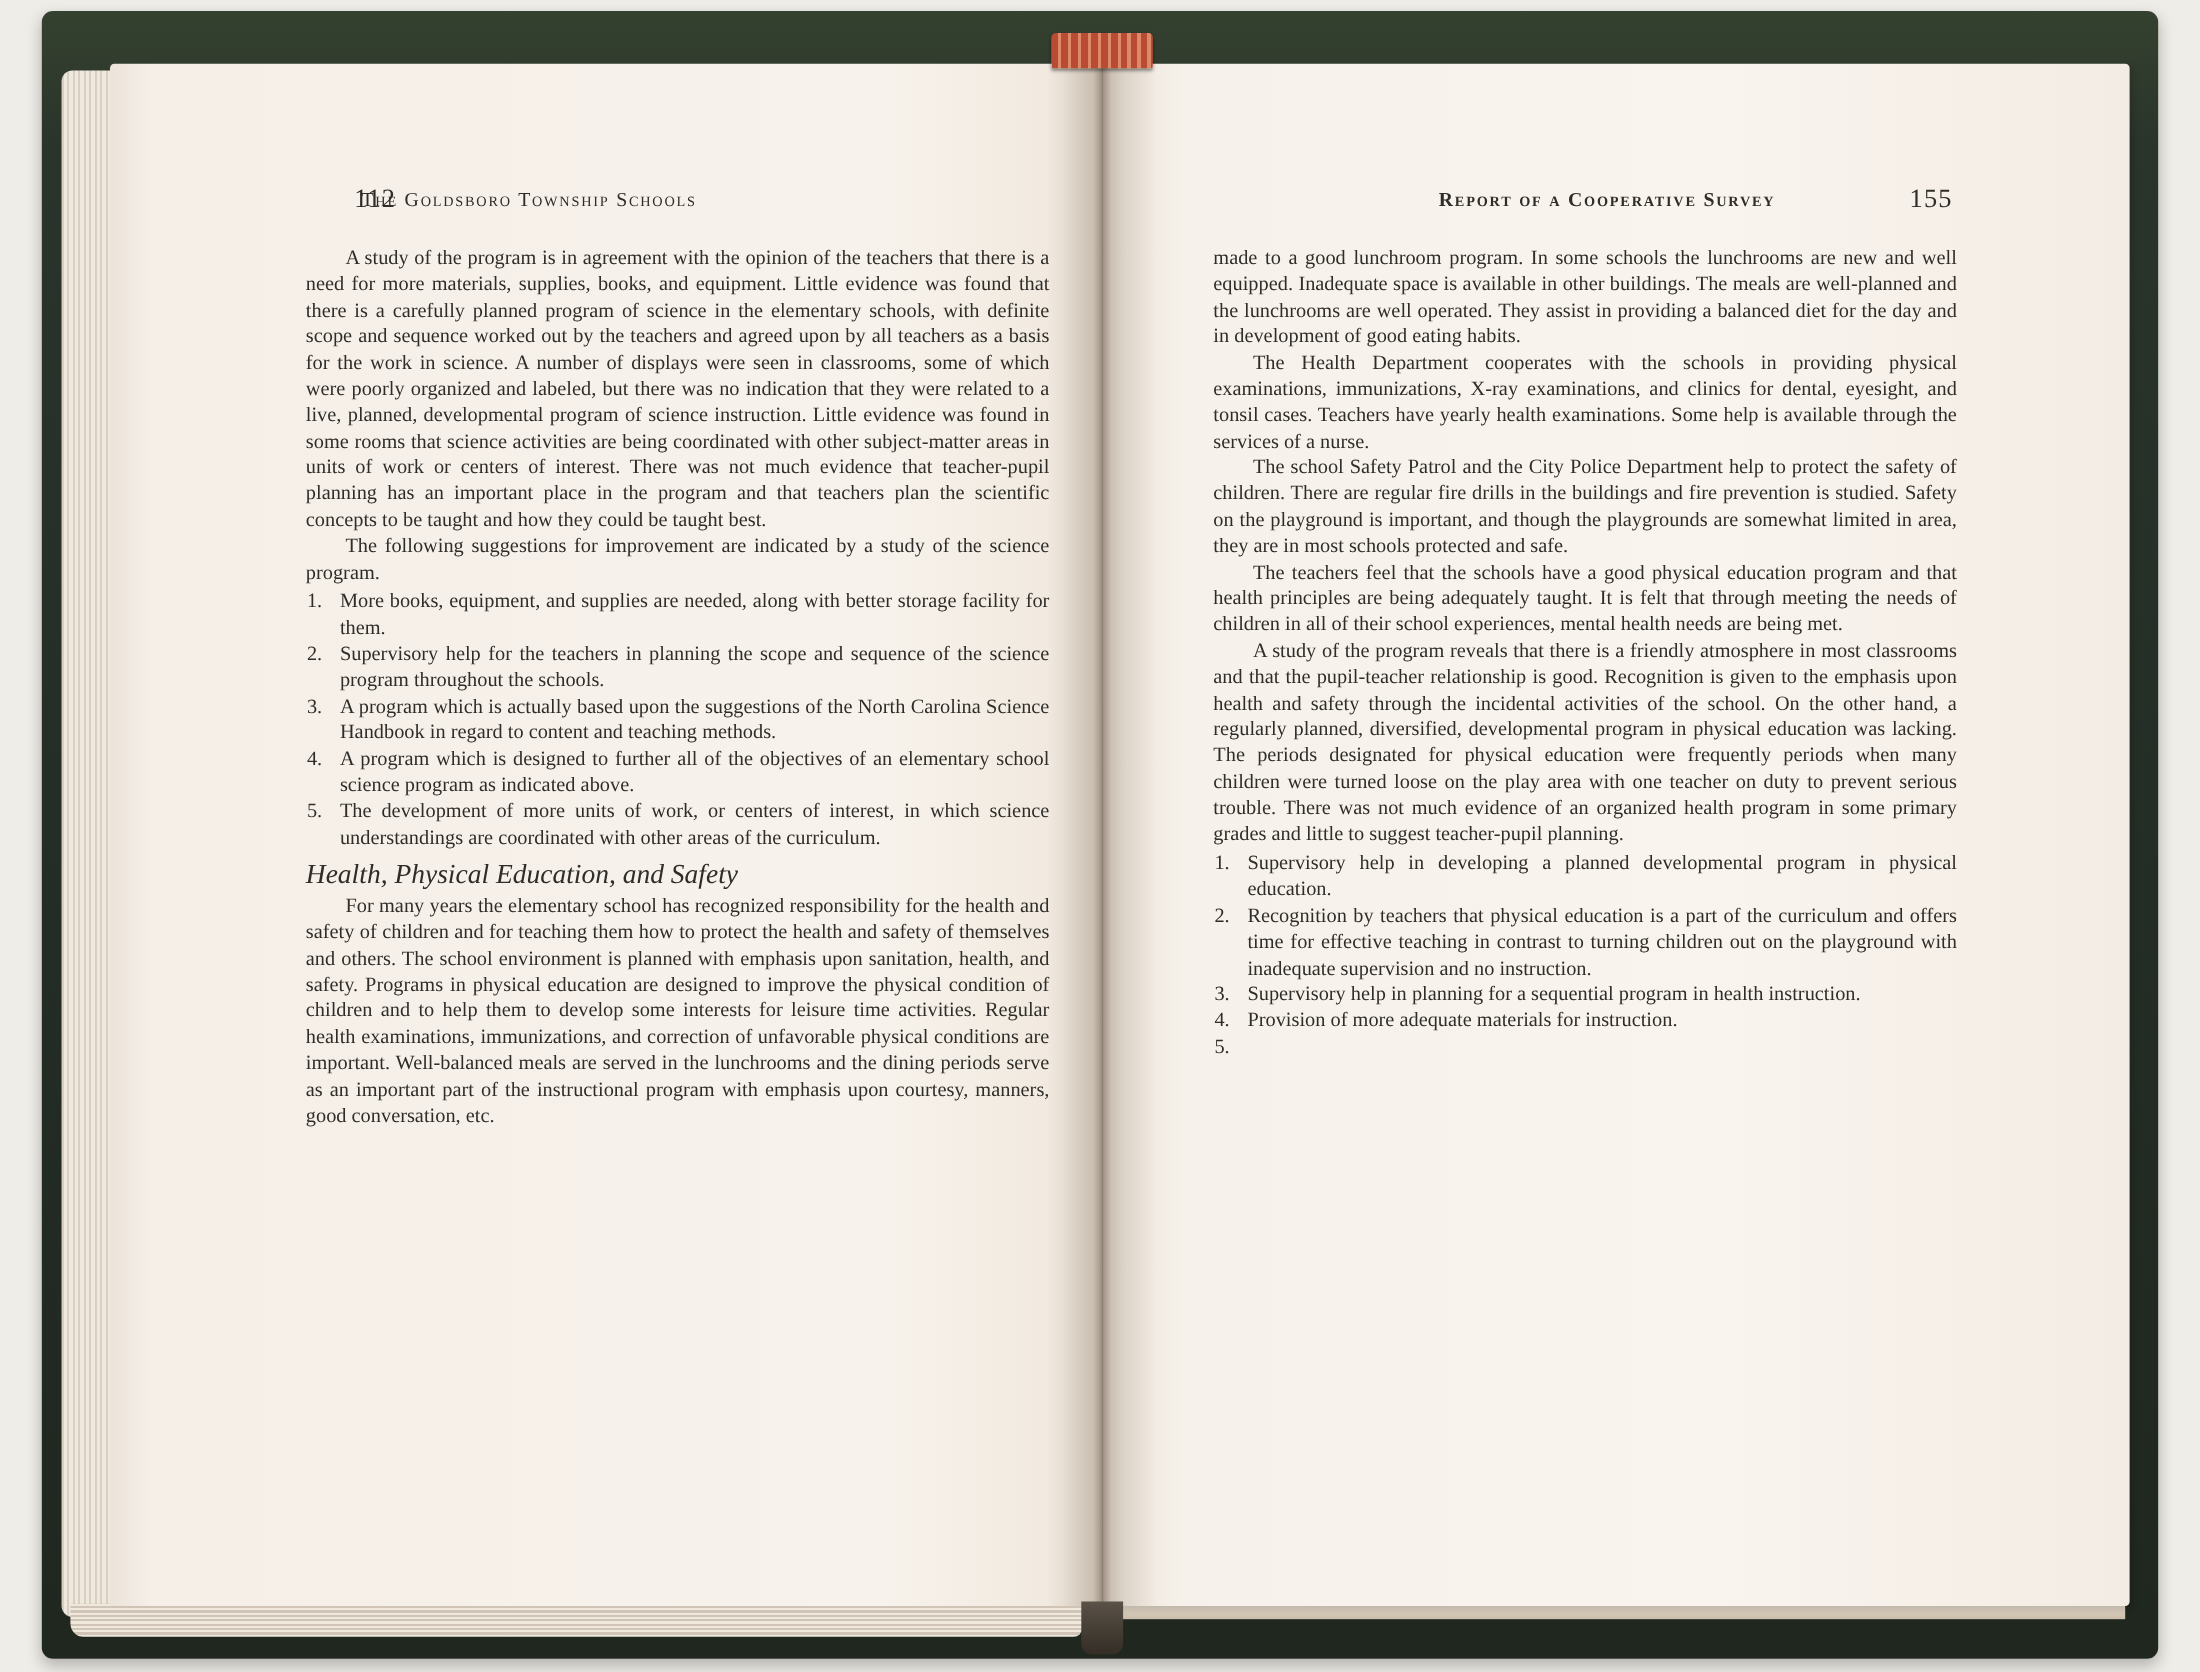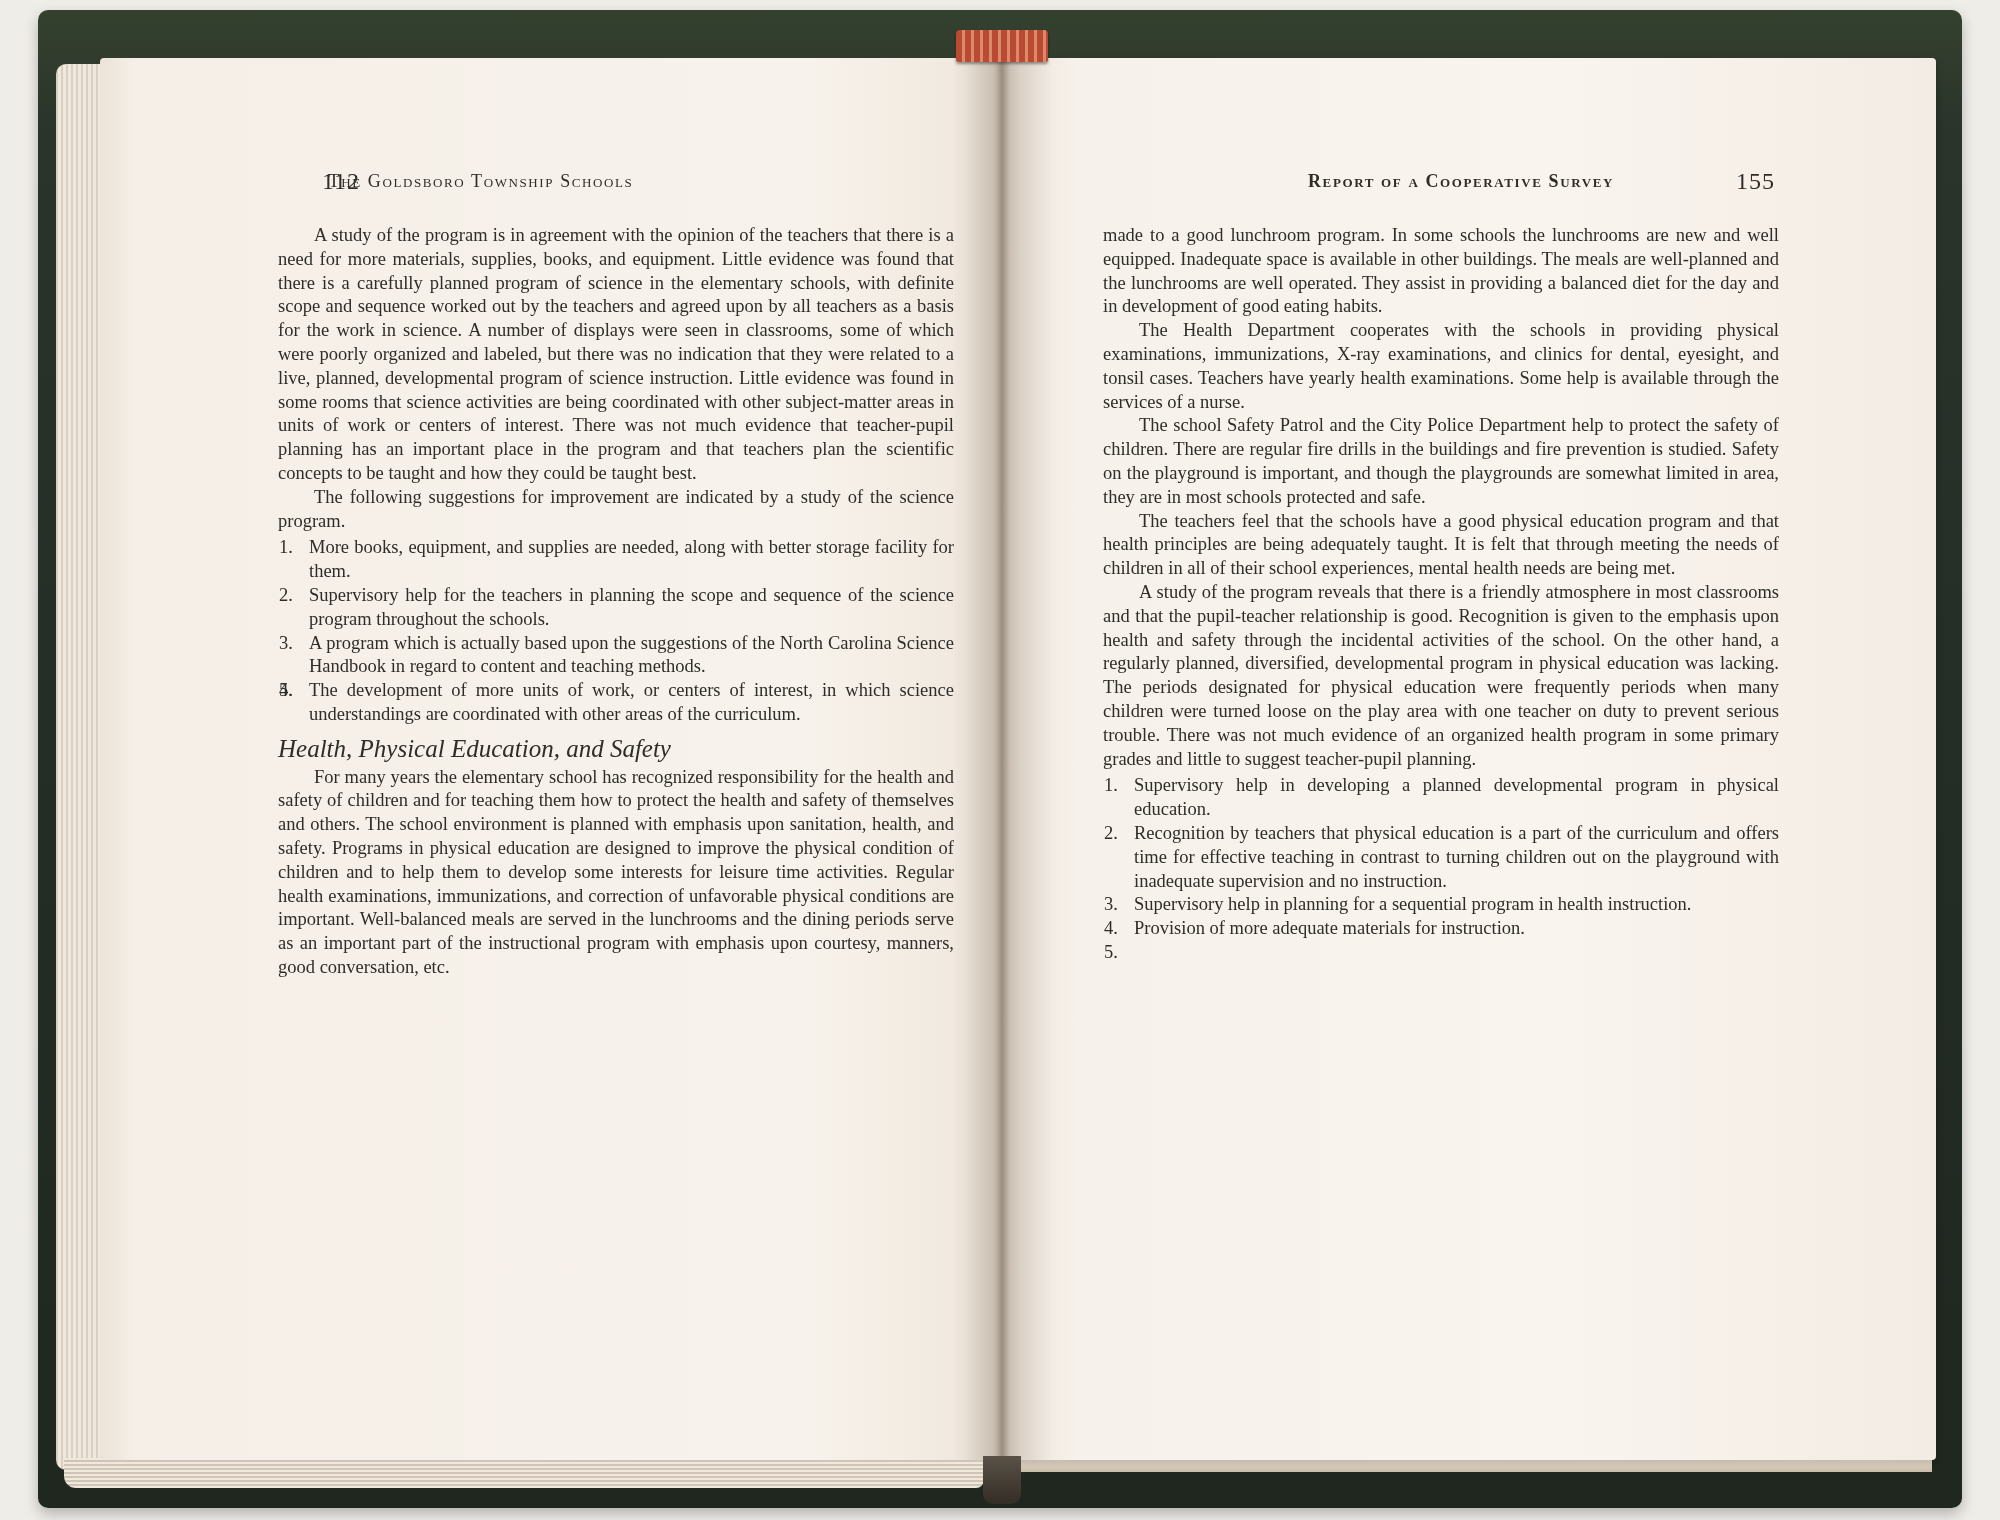--- a/index.html
+++ b/index.html
@@ -108,21 +108,21 @@
       <div class="numitem">
         <span class="n">1.</span><span class="t">More books, equipment, and supplies are needed, along with better storage facility for them.</span>
       </div>
       <div class="numitem">
         <span class="n">2.</span><span class="t">Supervisory help for the teachers in planning the scope and sequence of the science program throughout the schools.</span>
       </div>
       <div class="numitem">
         <span class="n">3.</span><span class="t">A program which is actually based upon the suggestions of the North Carolina Science Handbook in regard to content and teaching methods.</span>
       </div>
       <div class="numitem">
-        <span class="n">4.</span>
+        <span class="n">4.</span><span class="t">A program which is designed to further all of the objectives of an elementary school science program as indicated above.</span>
       </div>
       <div class="numitem">
         <span class="n">5.</span><span class="t">The development of more units of work, or centers of interest, in which science understandings are coordinated with other areas of the curriculum.</span>
       </div>
     </div>
 
     <p class="section-head">Health, Physical Education, and Safety</p>
     <p class="para indent">For many years the elementary school has recognized responsibility for the health and safety of children and for teaching them how to protect the health and safety of themselves and others. The school environment is planned with emphasis upon sanitation, health, and safety. Programs in physical education are designed to improve the physical condition of children and to help them to develop some interests for leisure time activities. Regular health examinations, immunizations, and correction of unfavorable physical conditions are important. Well-balanced meals are served in the lunchrooms and the dining periods serve as an important part of the instructional program with emphasis upon courtesy, manners, good conversation, etc.</p>
   </div>
 

